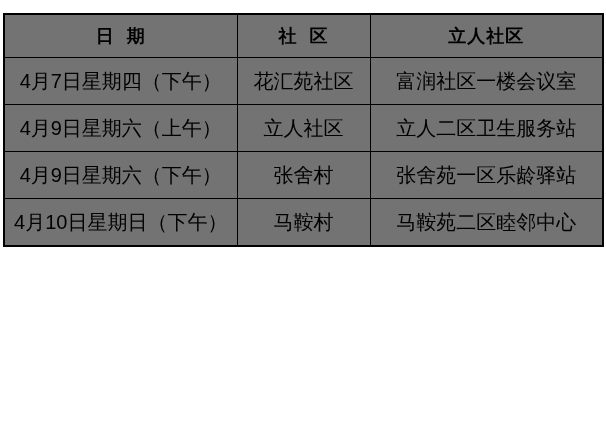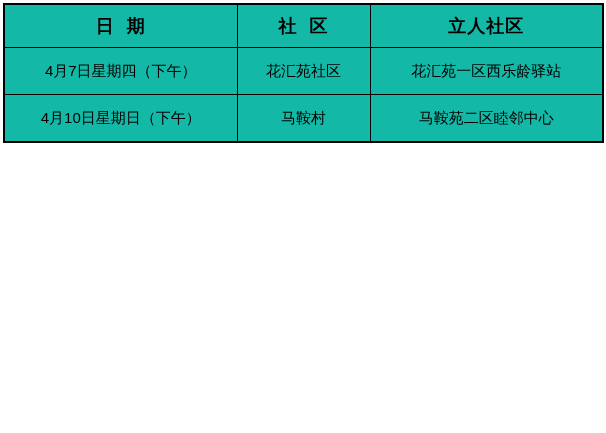--- a/index.html
+++ b/index.html
@@ -12,26 +12,26 @@
     width: 606px;
     height: 433px;
     background: #ffffff;
     font-family: "Liberation Sans", "DejaVu Sans", sans-serif;
     color: #000000;
     overflow: hidden;
   }
   table.sched {
     position: absolute;
     left: 3px;
-    top: 3px;
+    top: 13px;
     width: 599px;
     border-collapse: collapse;
     table-layout: fixed;
     border: 2px solid #000000;
-    background: #14b8a6;
+    background: #737373;
   }
   col.c-date    { width: 233px; }
   col.c-comm    { width: 133px; }
   col.c-addr    { width: 233px; }
   .sched th,
   .sched td {
     border: 1px solid #000000;
     text-align: center;
     vertical-align: middle;
     padding: 0;
@@ -39,21 +39,21 @@
     white-space: pre;
   }
   .sched th {
     height: 42px;
     font-size: 18px;
     font-weight: bold;
     letter-spacing: 1px;
   }
   .sched td {
     height: 46px;
-    font-size: 15px;
+    font-size: 20px;
     font-weight: normal;
   }
 </style>
 </head>
 <body>
 
 <div class="canvas">
   <table class="sched">
     <colgroup>
       <col class="c-date">
@@ -64,21 +64,31 @@
       <tr>
         <th>日  期</th>
         <th>社  区</th>
         <th>立人社区</th>
       </tr>
     </thead>
     <tbody>
       <tr>
         <td>4月7日星期四（下午）</td>
         <td>花汇苑社区</td>
-        <td>花汇苑一区西乐龄驿站</td>
+        <td>富润社区一楼会议室</td>
+      </tr>
+      <tr>
+        <td>4月9日星期六（上午）</td>
+        <td>立人社区</td>
+        <td>立人二区卫生服务站</td>
+      </tr>
+      <tr>
+        <td>4月9日星期六（下午）</td>
+        <td>张舍村</td>
+        <td>张舍苑一区乐龄驿站</td>
       </tr>
       <tr>
         <td>4月10日星期日（下午）</td>
         <td>马鞍村</td>
         <td>马鞍苑二区睦邻中心</td>
       </tr>
     </tbody>
   </table>
 </div>
 

